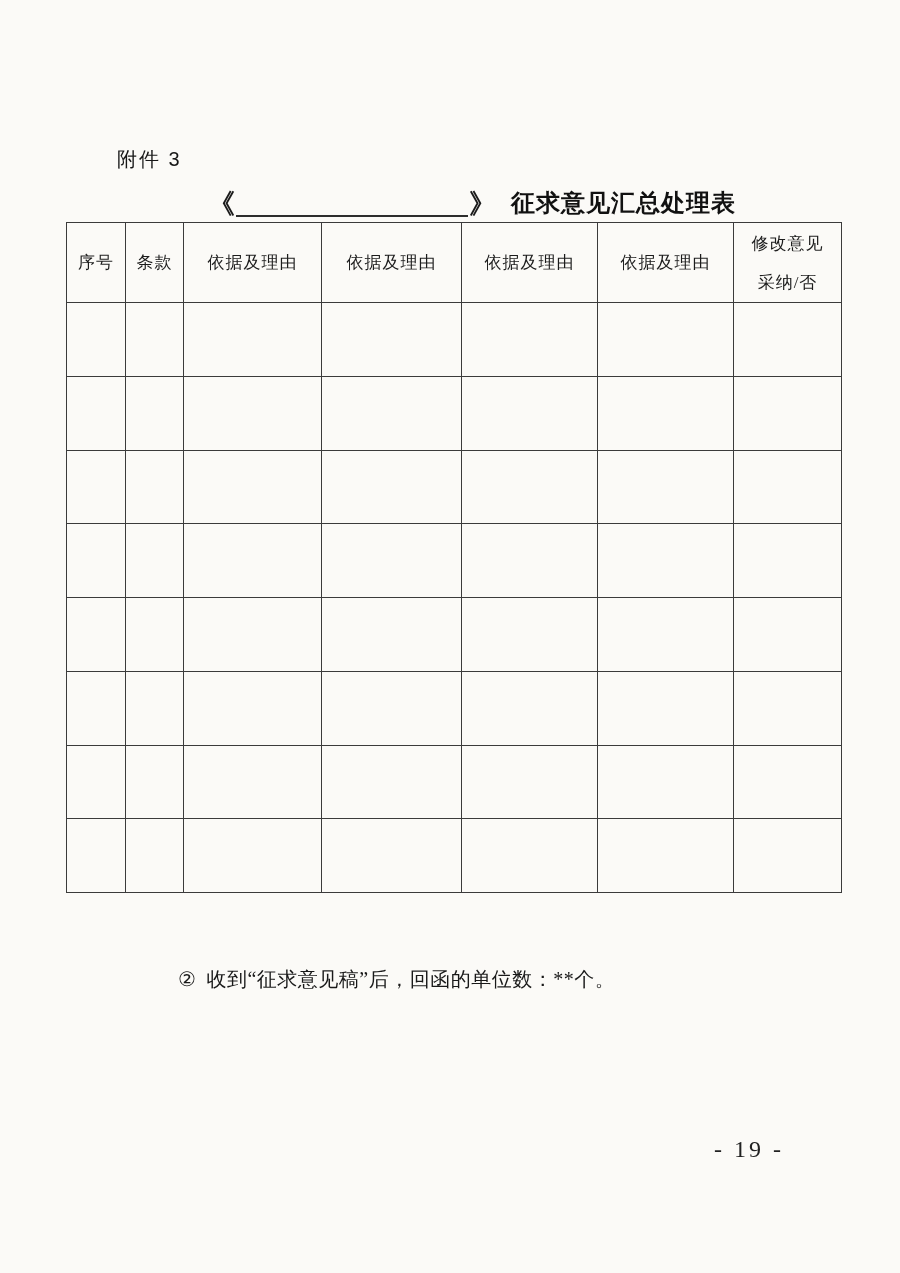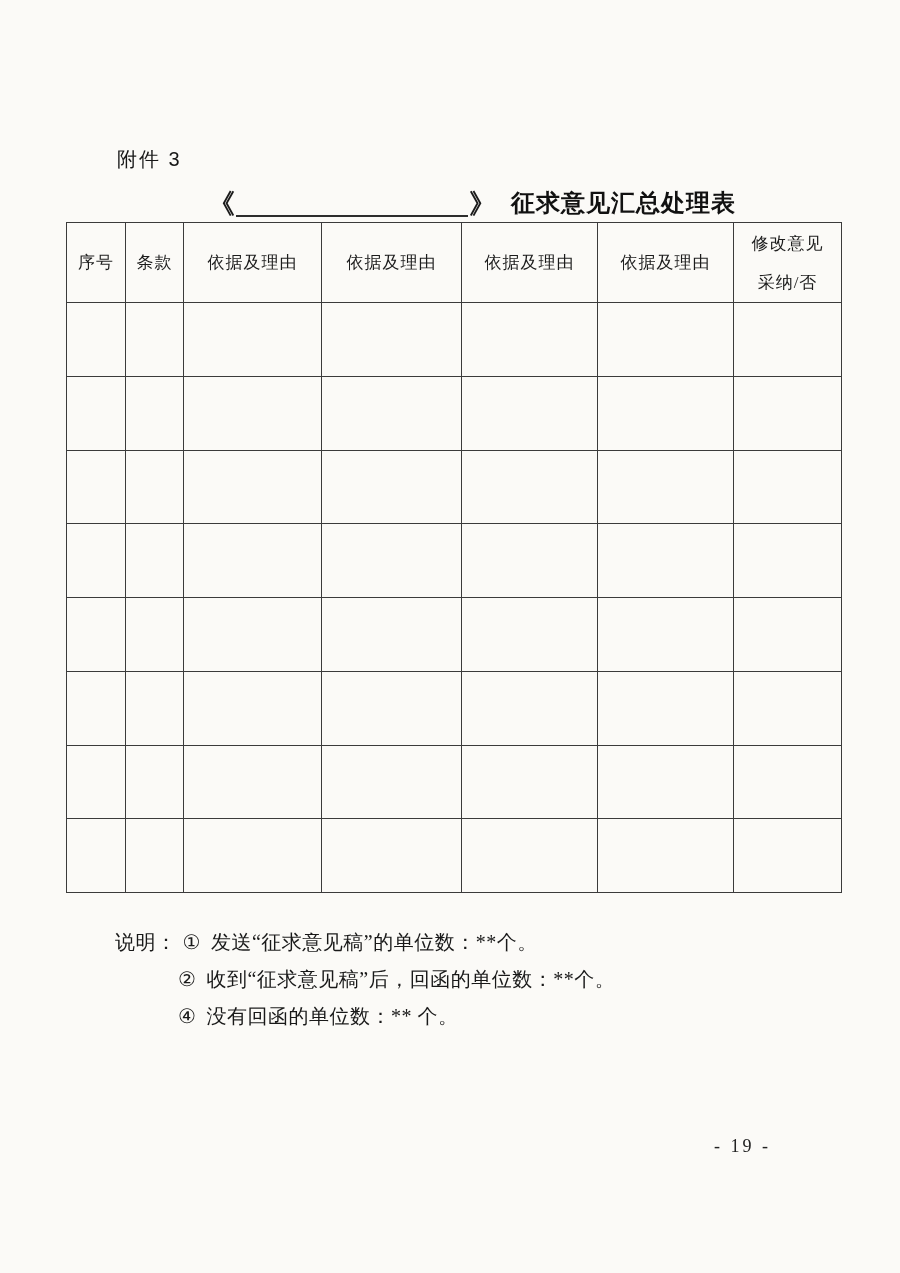--- a/index.html
+++ b/index.html
@@ -49,27 +49,27 @@
     font-weight: 400; font-size: 17px; letter-spacing: 1px; color: #1c1c1c;
   }
   .th-stack { display: flex; flex-direction: column; align-items: center; gap: 16px; }
 
   .notes {
     position: absolute; left: 115px; top: 929px;
     font-size: 20px; color: #191919; letter-spacing: 0.5px;
     line-height: 26px;
   }
   .note-line { margin-bottom: 11px; white-space: nowrap; }
-  .note-line.indented { padding-left: 63px; }
+  .note-line.indented { padding-left: 63px; margin-top: 37px; }
   .note-label { margin-right: 6px; }
   .note-num { margin-right: 10px; }
 
   .page-number {
     position: absolute; left: 714px; top: 1136px;
-    font-size: 18px; letter-spacing: 3px; color: #222;
+    font-size: 24px; letter-spacing: 3px; color: #222;
     white-space: pre;
   }
 </style>
 </head>
 <body>
 
 <div class="page">
 
   <div class="attachment-label">附件 3</div>
 
@@ -176,26 +176,20 @@
           <td></td>
           <td></td>
           <td></td>
           <td></td>
           <td></td>
         </tr>
       </tbody>
   </table>
 
   <div class="notes">
-    <div class="note-line">
-      <span class="note-label">说明：</span><span class="note-num">①</span><span>发送“征求意见稿”的单位数：**个。</span>
-    </div>
     <div class="note-line indented">
       <span class="note-num">②</span><span>收到“征求意见稿”后，回函的单位数：**个。</span>
-    </div>
-    <div class="note-line indented">
-      <span class="note-num">④</span><span>没有回函的单位数：** 个。</span>
     </div>
   </div>
 
   <div class="page-number">- 19 -</div>
 
 </div>
 
 </body></html>

